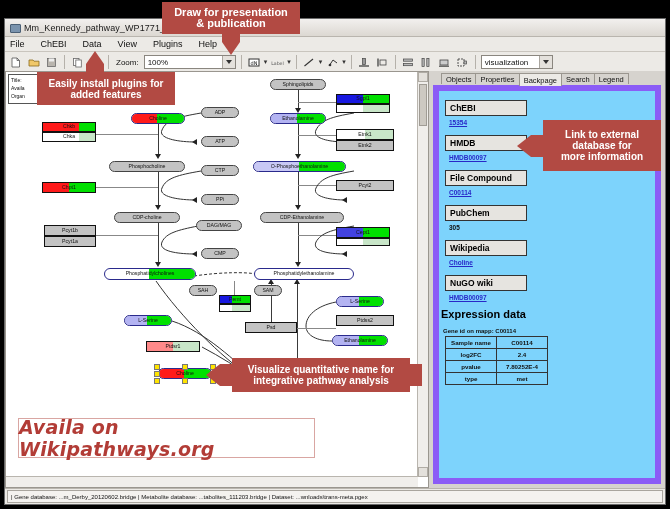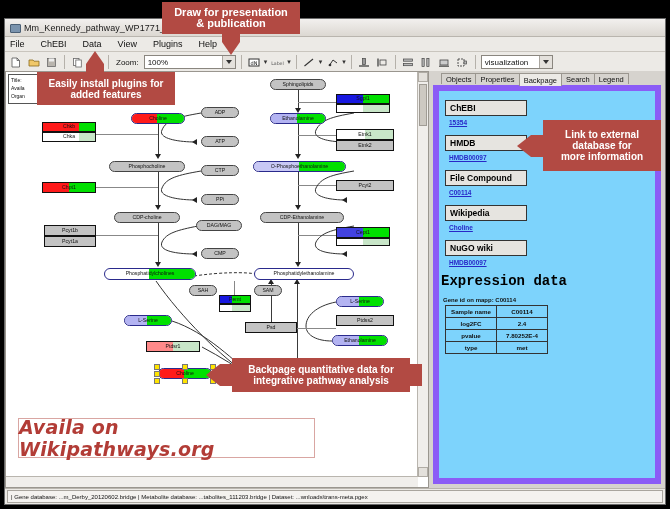--- a/index.html
+++ b/index.html
@@ -84,21 +84,21 @@
        border-bottom:none;margin-right:-1px;height:11px;box-sizing:border-box;line-height:9px;}
   .tab.active{background:#eceae6;height:13px;line-height:11px;position:relative;z-index:2;}
   .bpane{position:absolute;left:4px;top:14px;right:4px;bottom:4px;background:#7dd3fc;
          border:6px solid #8b5cf6;overflow:hidden;}
   .bsec{margin:6px 0 0 6px;}
   .bhead{display:inline-block;min-width:82px;border:1px solid #333;background:#e6e4e0;
          font-size:8.5px;font-weight:bold;color:#000;padding:2px 4px;box-sizing:border-box;}
   .blink{font-size:6.5px;color:#2828c8;text-decoration:underline;margin:3px 0 0 4px;display:block;
          font-weight:bold;}
   .bplain{font-size:6.5px;color:#111;margin:3px 0 0 4px;display:block;font-weight:bold;}
-  .exptitle{font-size:14px;font-weight:bold;color:#000;margin:7px 0 0 2px;font-family:Liberation Mono, monospace;}
+  .exptitle{font-size:11px;font-weight:bold;color:#000;margin:7px 0 0 2px;}
   .geneid{font-size:6px;color:#111;margin:8px 0 2px 4px;font-weight:bold;}
   table.exp{border-collapse:collapse;margin-left:6px;}
   table.exp td{border:1px solid #333;font-size:6.2px;padding:2px 4px;text-align:center;color:#111;
                font-weight:bold;min-width:42px;}
 
   
   .status{position:absolute;left:0;right:0;bottom:0;height:15px;background:#eceae6;
           border-top:1px solid #b9b5ae;display:flex;align-items:center;}
   .statusbox{margin:1px 2px;flex:1;height:11px;border:1px solid #a9a59e;background:#f4f2ef;
              font-size:6px;color:#111;display:flex;align-items:center;padding-left:3px;}
@@ -514,20 +514,24 @@
             <div class="bhead">ChEBI</div>
             <a class="blink" href="#">15354</a>
           </div>
           <div class="bsec">
             <div class="bhead">HMDB</div>
             <a class="blink" href="#">HMDB00097</a>
           </div>
           <div class="bsec">
             <div class="bhead">File Compound</div>
             <a class="blink" href="#">C00114</a>
+          </div>
+          <div class="bsec">
+            <div class="bhead">PubChem</div>
+            <span class="bplain">305</span>
           </div>
           <div class="bsec">
             <div class="bhead">Wikipedia</div>
             <a class="blink" href="#">Choline</a>
           </div>
           <div class="bsec">
             <div class="bhead">NuGO wiki</div>
             <a class="blink" href="#">HMDB00097</a>
           </div>
 
@@ -578,21 +582,21 @@
 
   <div class="callout" style="left:543px;top:120px;width:118px;height:51px;font-size:10px;flex-direction:column;">
     <span>Link  to external</span>
     <span>database  for</span>
     <span>more information</span>
   </div>
   <div class="tailv" style="left:531px;top:135px;width:12px;height:22px;"></div>
   <div class="arrow-lf" style="left:517px;top:135px;"></div>
 
   <div class="callout" style="left:232px;top:358px;width:178px;height:34px;font-size:10px;flex-direction:column;">
-    <span>Backpage quantitative data  for</span>
+    <span>Visualize quantitative name  for</span>
     <span>integrative pathway analysis</span>
   </div>
   <div class="tailv" style="left:220px;top:364px;width:12px;height:22px;"></div>
   <div class="arrow-lf" style="left:206px;top:364px;"></div>
   <div class="tailv" style="left:410px;top:364px;width:12px;height:22px;"></div>
   <div class="arrow-lf" style="left:410px;top:364px;transform:scaleX(-1);transform-origin:left center;"></div>
 
   <div class="share">
     <span>Availa on Wikipathways.org</span>
   </div>

